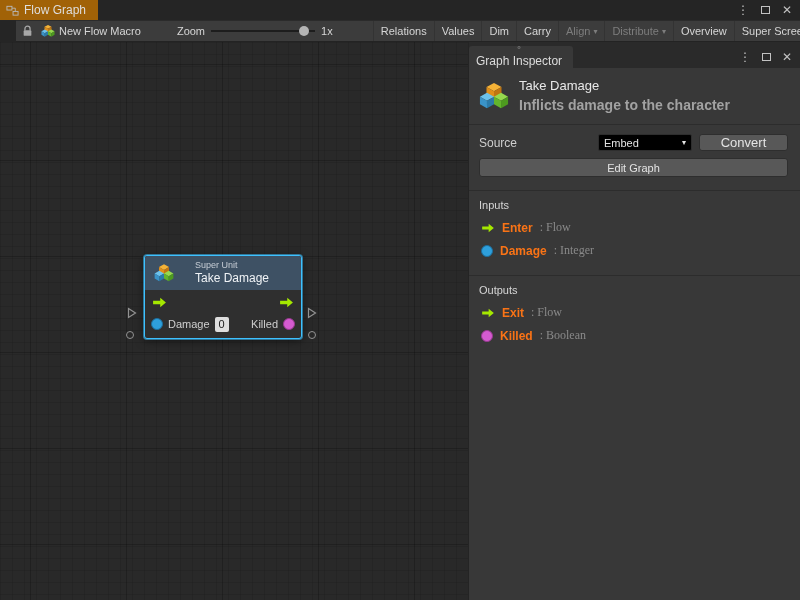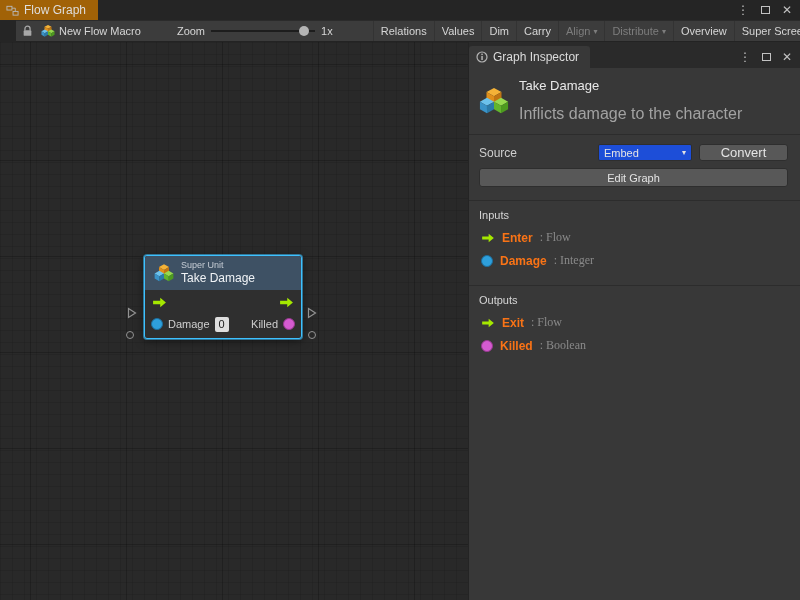--- a/index.html
+++ b/index.html
@@ -32,46 +32,46 @@
     background-image:
       linear-gradient(to right, rgba(0,0,0,0.22) 1px, transparent 1px),
       linear-gradient(to bottom, rgba(0,0,0,0.22) 1px, transparent 1px),
       linear-gradient(to right, rgba(0,0,0,0.09) 1px, transparent 1px),
       linear-gradient(to bottom, rgba(0,0,0,0.09) 1px, transparent 1px);
     background-size:96px 96px, 96px 96px, 12px 12px, 12px 12px;
     background-position:30px 22px, 30px 22px, 0 0, 0 0; }
 
   
   .node { position:absolute; left:144px; top:213px; width:158px; border-radius:3px; border:1px solid #3ec1ff; box-shadow:0 0 0 1px rgba(62,193,255,.55), 0 2px 8px rgba(0,0,0,.5); background:#2f2f2f; overflow:hidden; }
-  .node-header { background:#3e5164; display:flex; align-items:center; gap:7px; padding:4px 8px 5px 9px; }
+  .node-header { background:#3e5164; display:flex; align-items:center; gap:21px; padding:4px 8px 5px 9px; }
   .node-header-text { display:flex; flex-direction:column; }
   .node-kind { font-size:9px; color:#c6cdd5; line-height:11px; }
   .node-title { font-size:12px; color:#f0f3f6; line-height:14px; }
   .node-row { display:flex; align-items:center; height:24px; }
   .flow-row { justify-content:space-between; padding:0 7px; }
   .value-row { padding:0 6px 4px 6px; gap:5px; font-size:11px; color:#cfcfcf; }
   .grow { flex:1; }
   .port-circle { display:inline-block; width:12px; height:12px; border-radius:50%; }
   .port-blue { background:#2e9fdb; border:1px solid #1b6e9d; }
   .port-magenta { background:#d45bd0; border:1px solid #97398f; }
   .value-box { min-width:14px; height:15px; background:#dedede; color:#1a1a1a; border-radius:2px; text-align:center; font-size:11px; line-height:15px; padding:0 2px; }
 
   .ext-marker { position:absolute; }
 
   
   .inspector { position:absolute; left:468px; top:42px; width:332px; height:558px; background:#383838; border-left:1px solid #242424; }
   .insp-tabrow { height:26px; background:#2a2a2a; display:flex; align-items:flex-end; }
-  .insp-tab { display:flex; align-items:center; gap:5px; height:22px; padding:0 11px 0 7px; background:#383838; border-radius:3px 3px 0 0; color:#dcdcdc; font-size:12px; }
+  .insp-tab { display:flex; align-items:center; gap:5px; height:22px; padding:0 11px 0 7px; background:#383838; border-radius:3px 3px 0 0; color:#dcdcdc; font-size:12px;flex-direction:column; }
   .insp-tab-icons { margin-left:auto; display:flex; align-items:center; gap:11px; padding:0 8px 5px 0; color:#c2c2c2; }
   .insp-header { display:flex; align-items:center; gap:10px; padding:10px 10px 11px 10px; border-bottom:1px solid #2c2c2c; }
   .insp-title { font-size:13px; color:#e8e8e8; }
-  .insp-sub { font-size:16px; color:#a2a2a2; margin-top:12px; }
+  .insp-sub { font-size:14px; color:#a2a2a2; margin-top:4px;font-weight:bold; }
   .source-row { display:flex; align-items:center; gap:7px; margin:9px 12px 0 10px; }
   .source-label { width:112px; color:#cfcfcf; }
-  .dropdown { width:94px; height:17px; background:#1d4ed8; border:1px solid #2e2e2e; border-radius:2px; display:flex; align-items:center; justify-content:space-between; padding:0 5px; color:#e4e4e4; font-size:11px; }
+  .dropdown { width:94px; height:17px; background:#000000; border:1px solid #2e2e2e; border-radius:2px; display:flex; align-items:center; justify-content:space-between; padding:0 5px; color:#e4e4e4; font-size:11px; }
   .dropdown .caret { font-size:8px; }
   .btn { background:#585858; border:1px solid #2e2e2e; border-radius:3px; color:#e4e4e4; font-size:13px; font-family:"Liberation Sans",sans-serif; height:17px; }
   .btn-convert { flex:1; }
   .btn-edit { display:block; height:19px; margin:7px 12px 0 10px; width:calc(100% - 22px); font-size:11px; }
   .sep { height:1px; background:#2c2c2c; margin-top:13px; }
   .section-h { padding:8px 10px 5px 10px; font-size:11px; color:#d6d6d6; }
   .port-item { display:flex; align-items:center; gap:7px; padding:4px 12px; font-size:12px; }
   .pname { color:#f97316; font-weight:bold; }
   .ptype { color:#8a8a8a;font-family:Liberation Serif, serif; }
   .sm-circle { width:12px; height:12px; }

